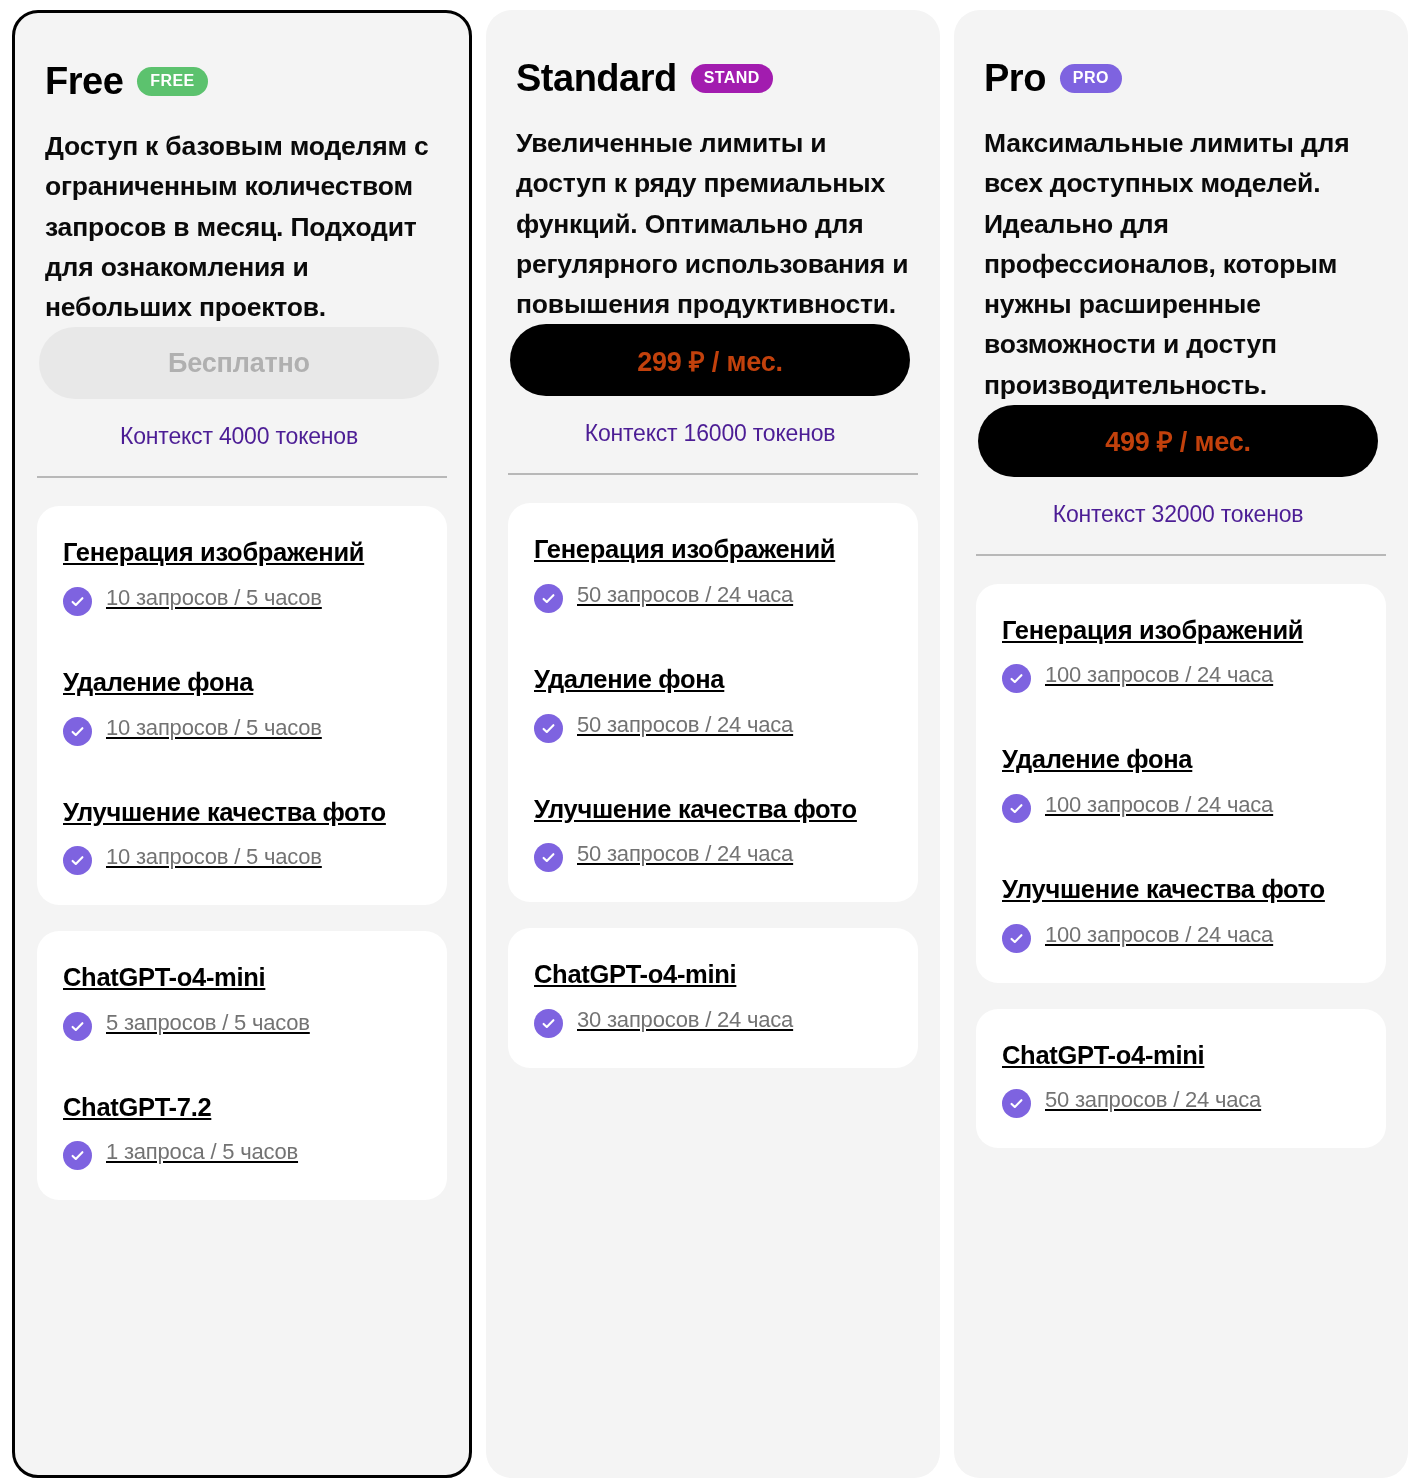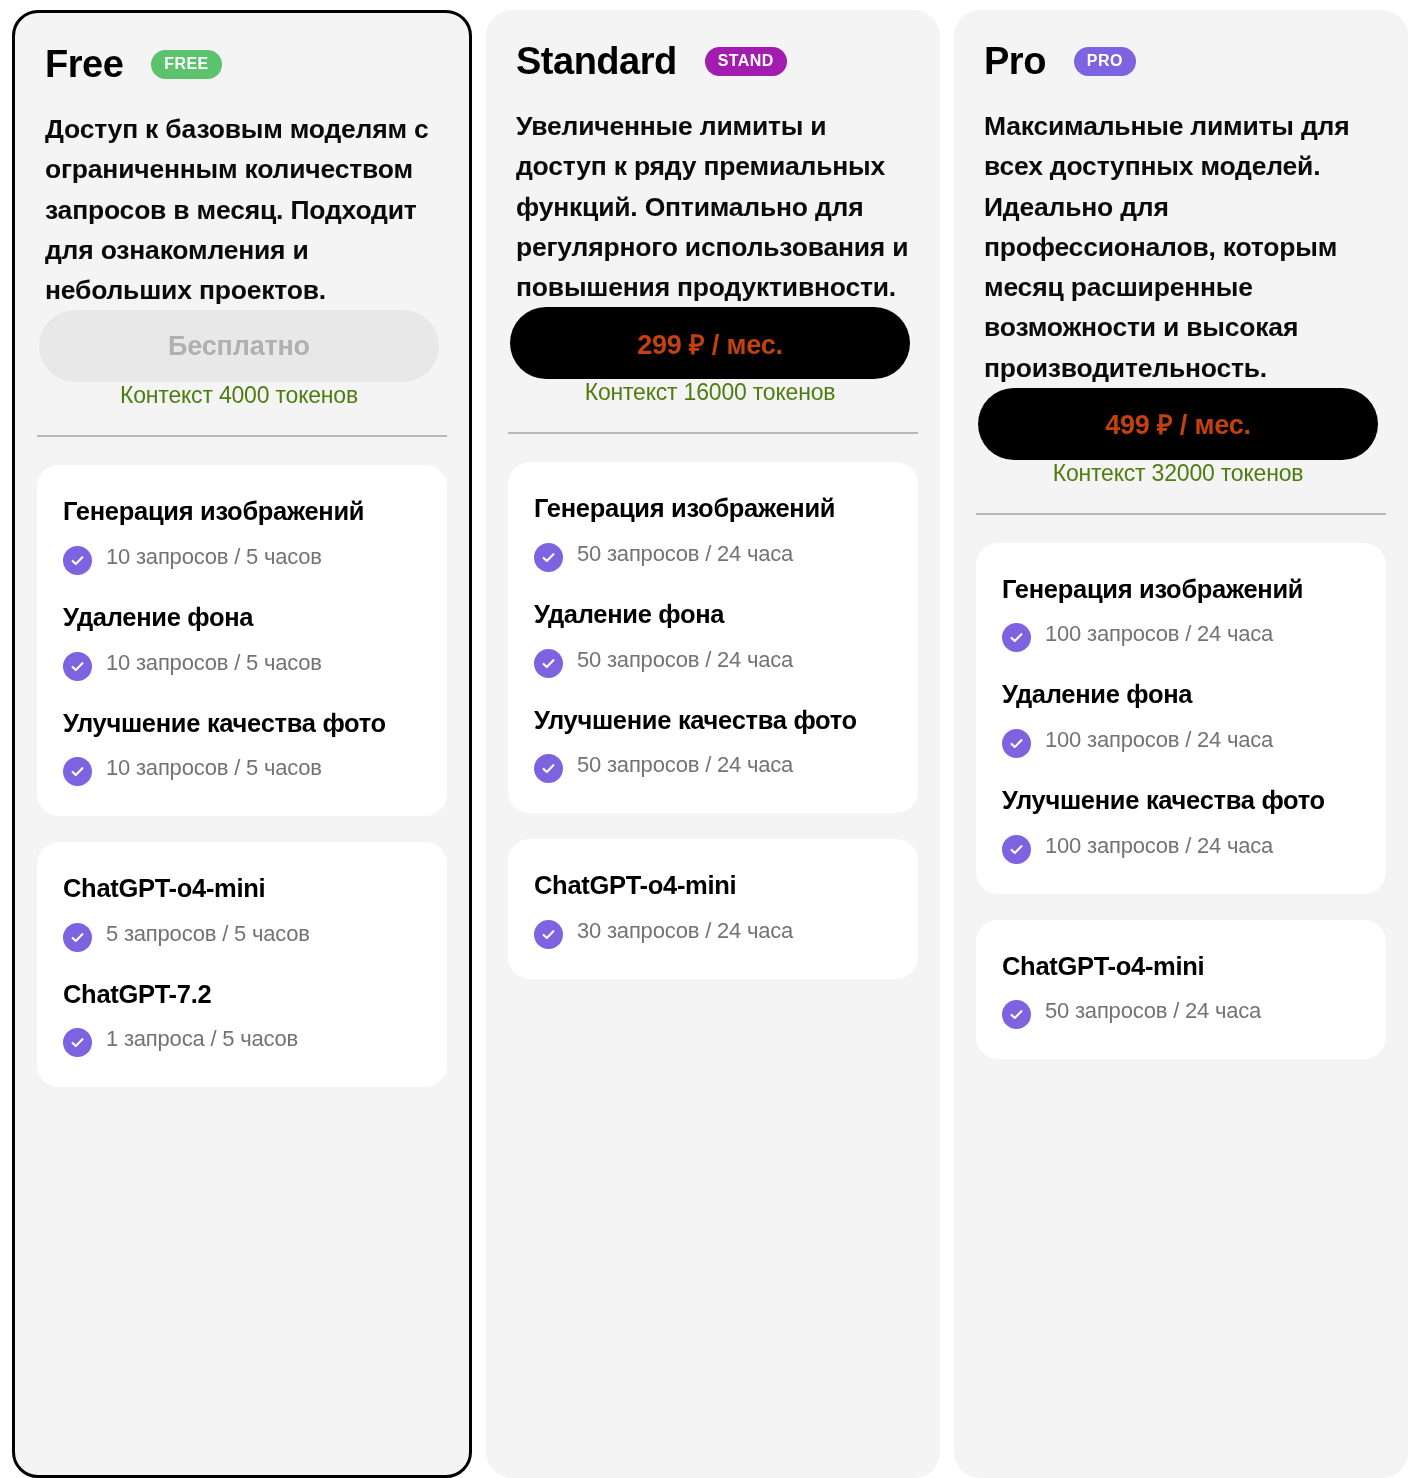--- a/index.html
+++ b/index.html
@@ -38,22 +38,23 @@
   }
 
   
   .plan-head {
     padding: 32px 30px 0 30px;
   }
 
   .title-row {
     display: flex;
     align-items: center;
-    gap: 28px;
+    gap: 14px;
     margin-bottom: 26px;
+    margin-top: 17px;
   }
 
   .plan-title {
     font-size: 38px;
     font-weight: bold;
     color: #000000;
     letter-spacing: -0.5px;
     line-height: 1;
   }
 
@@ -106,23 +107,24 @@
     background: #000000;
     color: #c2410c;
   }
   .price-btn.free {
     background: #e8e8e8;
     color: #b0b0b0;
     cursor: default;
   }
 
   .context-line {
+    margin-top: 24px;
     text-align: center;
     font-size: 23px;
-    color: #4d7c0f;
+    color: #4c1d95;
     letter-spacing: -0.2px;
   }
 
   .divider {
     height: 2px;
     background: #b8b8b8;
     margin: 0 22px;
   }
 
   
@@ -134,21 +136,22 @@
     flex: 1 1 auto;
     min-height: 0;
   }
 
   .feature-card {
     background: #ffffff;
     border-radius: 22px;
     padding: 30px 26px 30px 26px;
     display: flex;
     flex-direction: column;
-    gap: 26px;
+    gap: 50px;
+    text-decoration: underline;
   }
 
   .feature-item {
     display: flex;
     flex-direction: column;
     gap: 14px;
   }
 
   .feature-name {
     font-size: 25.5px;
@@ -326,21 +329,21 @@
           </div>
         </div>
       </div>
     </div>
     <div class="plan-col">
       <div class="plan-head">
         <div class="title-row">
           <span class="plan-title">Pro</span>
           <span class="badge badge-pro">PRO</span>
         </div>
-        <p class="plan-desc">Максимальные лимиты для всех доступных моделей. Идеально для профессионалов, которым месяц расширенные возможности и высокая производительность.</p>
+        <p class="plan-desc">Максимальные лимиты для всех доступных моделей. Идеально для профессионалов, которым нужны расширенные возможности и доступ производительность.</p>
       </div>
       <div class="price-zone">
         <button class="price-btn paid">499 ₽ / мес.</button>
         <div class="context-line">Контекст 32000 токенов</div>
       </div>
       <div class="divider"></div>
       <div class="features">
         <div class="feature-card">
           <div class="feature-item">
             <div class="feature-name">Генерация изображений</div>

